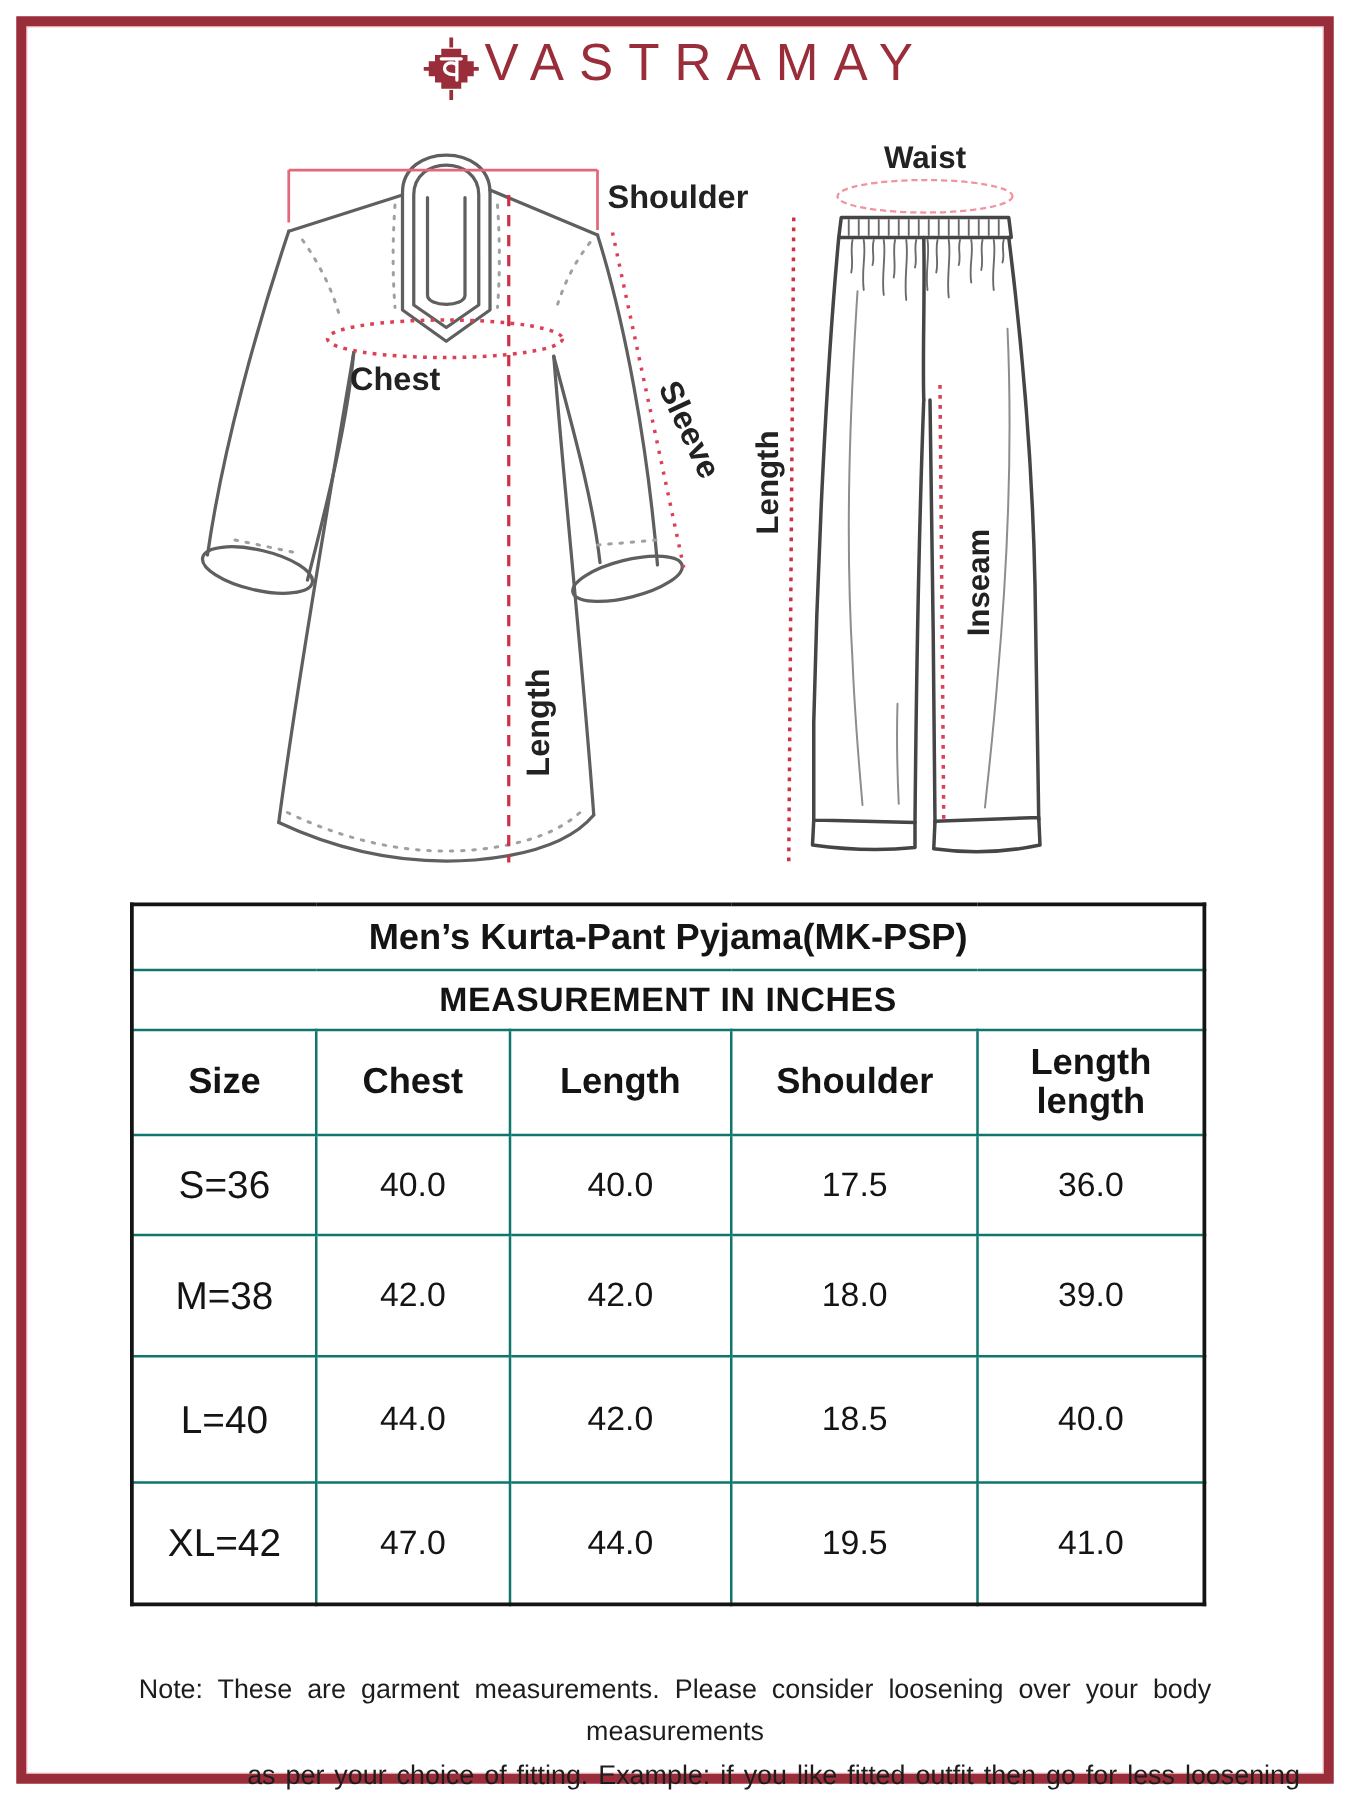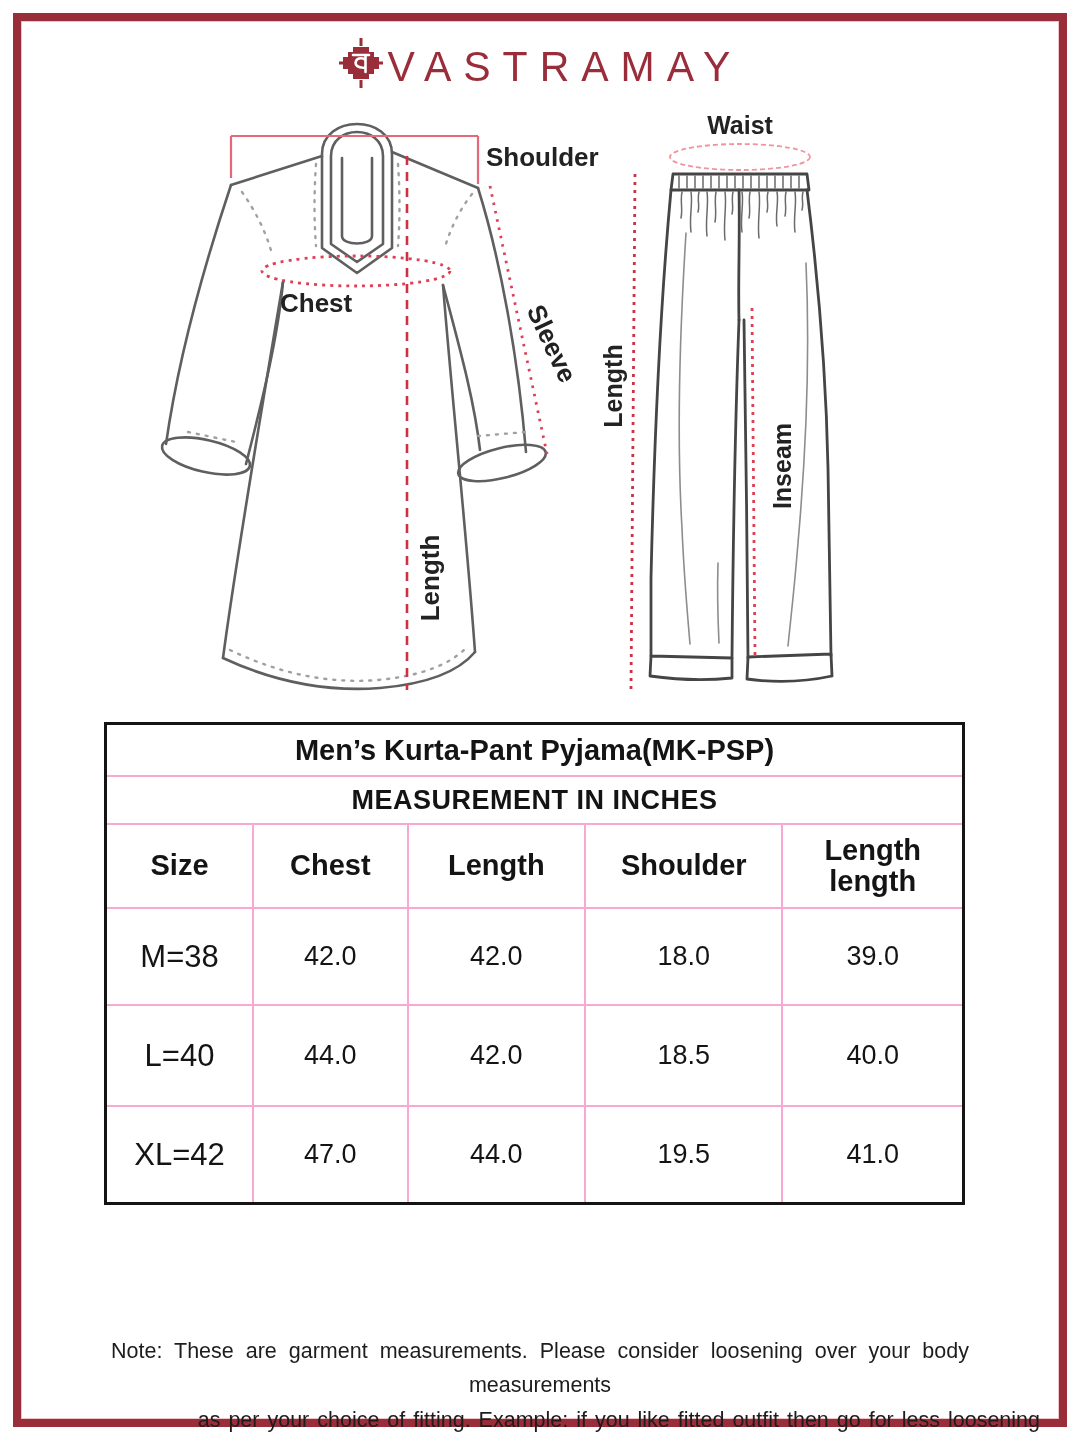--- a/index.html
+++ b/index.html
@@ -1,32 +1,32 @@
 <!DOCTYPE html>
 <html><head>
 <meta charset="utf-8">
 <style>
   html,body{margin:0;padding:0;background:#ffffff;}
   body{width:1080px;height:1440px;position:relative;overflow:hidden;
        font-family:"Liberation Sans",sans-serif;color:#141414;}
   .frame{position:absolute;inset:13px;border:8px solid #9a2d3a;
          box-shadow:inset 0 0 0 1px rgba(226,150,160,.55);pointer-events:none;}
   .logo{position:absolute;top:27px;left:0;right:0;height:64px;
-        display:flex;align-items:flex-end;justify-content:center;gap:4px;}
+        display:flex;align-items:flex-start;justify-content:center;gap:4px;}
   .wordmark{font-size:41px;letter-spacing:12px;color:#9a2d3a;font-weight:400;
             white-space:nowrap;transform:scaleY(1.02);}
   svg{display:block;}
   .diagram{position:absolute;}
   #kurta{left:130px;top:98px;}
   #pant{left:598px;top:98px;}
   .dlabel{font-family:"Liberation Sans",sans-serif;font-weight:bold;fill:#222222;}
   table.size{position:absolute;left:104px;top:722px;width:861px;
              border-collapse:collapse;table-layout:fixed;
              border:3px solid #141414;text-align:center;}
-  table.size td,table.size th{border:2px solid #f9a8d4;padding:0;vertical-align:middle;}
+  table.size td,table.size th{border:2px solid #0f766e;padding:0;vertical-align:middle;}
   .t-title td{height:50px;font-size:29px;font-weight:bold;}
   .t-sub td{height:46px;font-size:27px;font-weight:bold;letter-spacing:.5px;}
   .t-head th{height:82px;font-size:29px;font-weight:bold;line-height:1.08;text-align:center;}
   .r-s td{height:78px;}
   .r-m td{height:95px;}
   .r-l td{height:99px;}
   .r-xl td{height:95px;}
   td.szc{font-size:31px;}
   td.val{font-size:27px;}
   .note{position:absolute;left:40px;right:40px;top:1334px;text-align:center;
@@ -144,20 +144,27 @@
   <tr class="t-sub">
     <td colspan="5">MEASUREMENT IN INCHES</td>
   </tr>
   <tr class="t-head">
     <th>Size</th>
     <th>Chest</th>
     <th>Length</th>
     <th>Shoulder</th>
     <th>Length length</th>
   </tr>
+  <tr class="r-s">
+    <td class="szc">S=36</td>
+    <td class="val">40.0</td>
+    <td class="val">40.0</td>
+    <td class="val">17.5</td>
+    <td class="val">36.0</td>
+  </tr>
   <tr class="r-m">
     <td class="szc">M=38</td>
     <td class="val">42.0</td>
     <td class="val">42.0</td>
     <td class="val">18.0</td>
     <td class="val">39.0</td>
   </tr>
   <tr class="r-l">
     <td class="szc">L=40</td>
     <td class="val">44.0</td>

